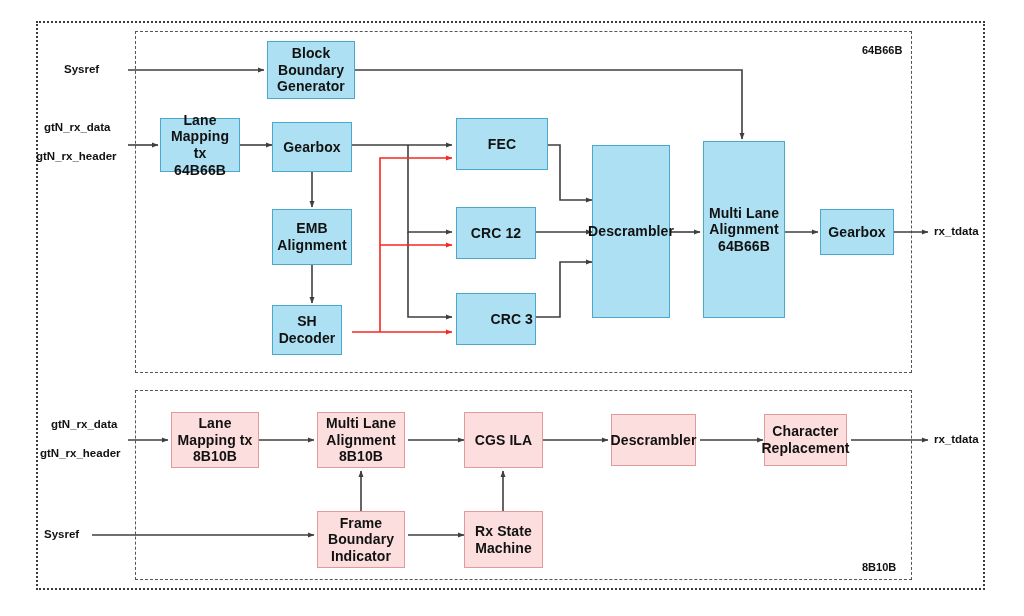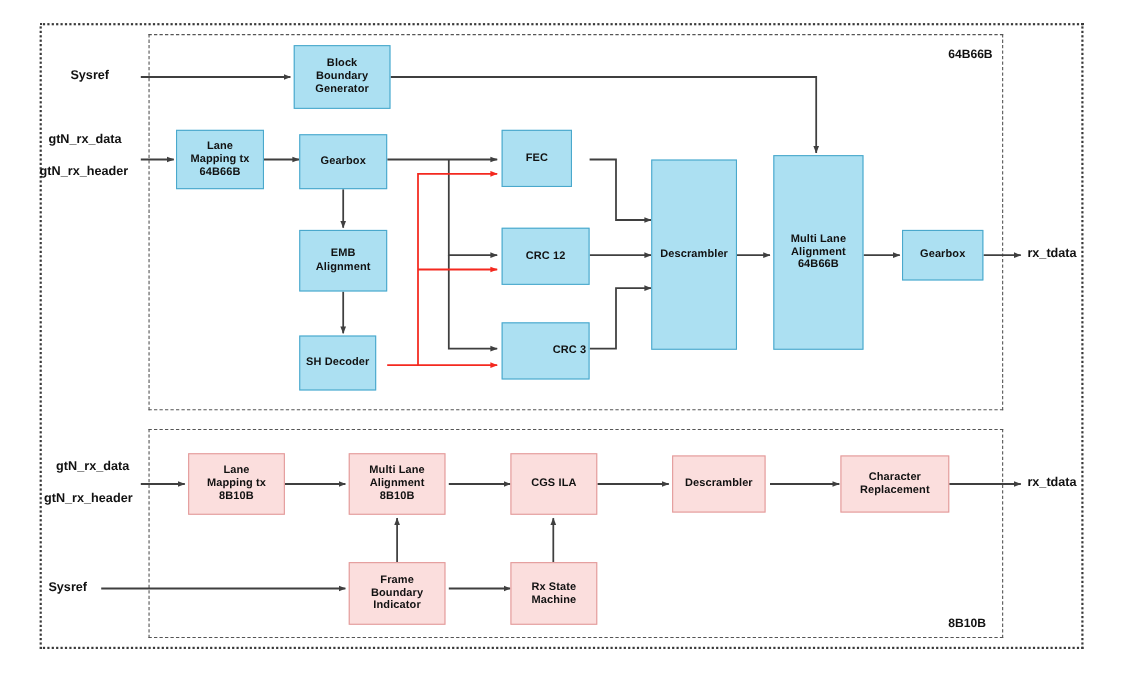--- a/index.html
+++ b/index.html
@@ -25,21 +25,21 @@
   }
 
   
   .blk{
     position:absolute;
     box-sizing:border-box;
     display:flex;
     align-items:center;
     justify-content:center;
     text-align:center;
-    font-size:10px;
+    font-size:14px;
     line-height:1.18;
     color:#111;
     font-weight:600;
     letter-spacing:.1px;
     z-index:5;
   }
   .blk.blue{
     background:#ace0f2;
     border:1.3px solid #4aa8cc;
   }
@@ -161,21 +161,21 @@
 
   <div class="blk blue" style="left:272px;top:209px;width:80px;height:56px;justify-content:center;">
     <span>EMB
 Alignment</span>
   </div>
 
   <div class="blk blue" style="left:272px;top:305px;width:70px;height:50px;">
     <span>SH Decoder</span>
   </div>
 
-  <div class="blk blue" style="left:456px;top:118px;width:64px;height:52px;">
+  <div class="blk blue" style="left:456px;top:118px;width:92px;height:52px;">
     <span>FEC</span>
   </div>
 
   <div class="blk blue" style="left:456px;top:207px;width:80px;height:52px;">
     <span>CRC 12</span>
   </div>
 
   <div class="blk blue" style="left:456px;top:293px;width:80px;height:52px;justify-content:flex-end;">
     <span>CRC 3</span>
   </div>
@@ -213,21 +213,21 @@
   </div>
 
   <div class="blk pink" style="left:464px;top:412px;width:79px;height:56px;">
     <span>CGS ILA</span>
   </div>
 
   <div class="blk pink" style="left:611px;top:414px;width:85px;height:52px;">
     <span>Descrambler</span>
   </div>
 
-  <div class="blk pink" style="left:764px;top:414px;width:99px;height:52px;">
+  <div class="blk pink" style="left:764px;top:414px;width:83px;height:52px;">
     <span>Character
 Replacement</span>
   </div>
 
   <div class="blk pink" style="left:317px;top:511px;width:88px;height:57px;">
     <span>Frame
 Boundary
 Indicator</span>
   </div>
 

